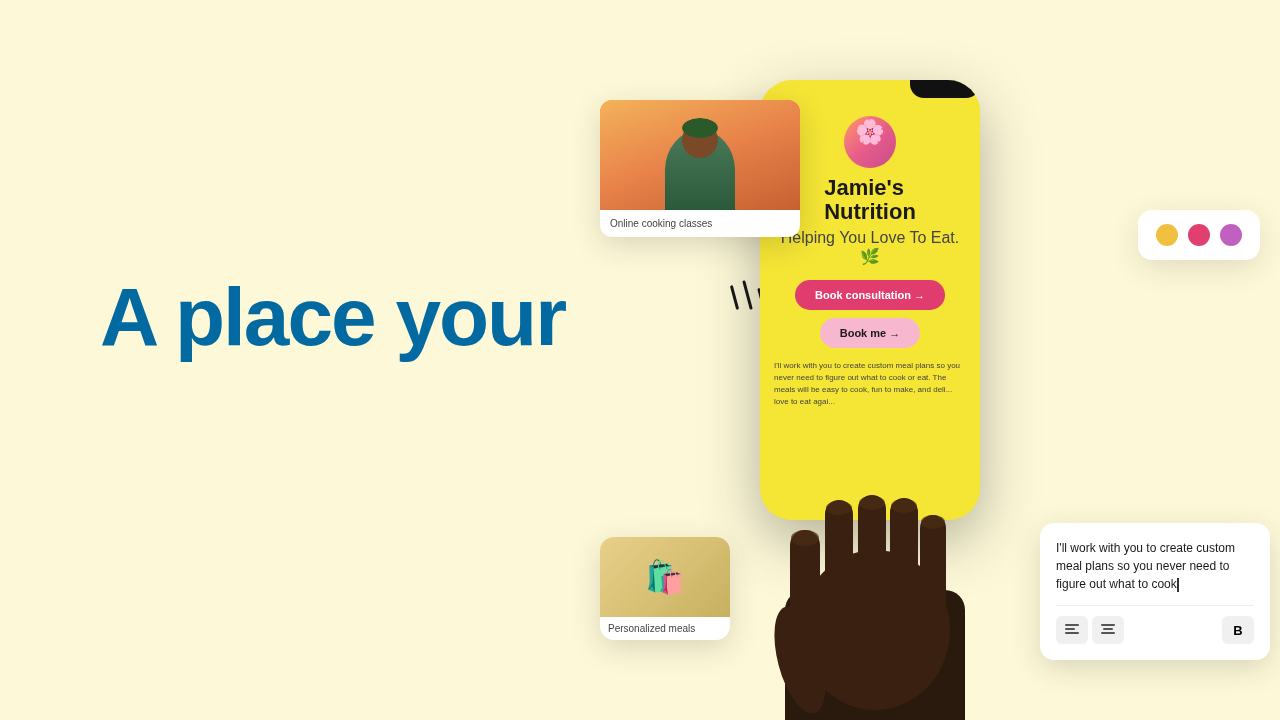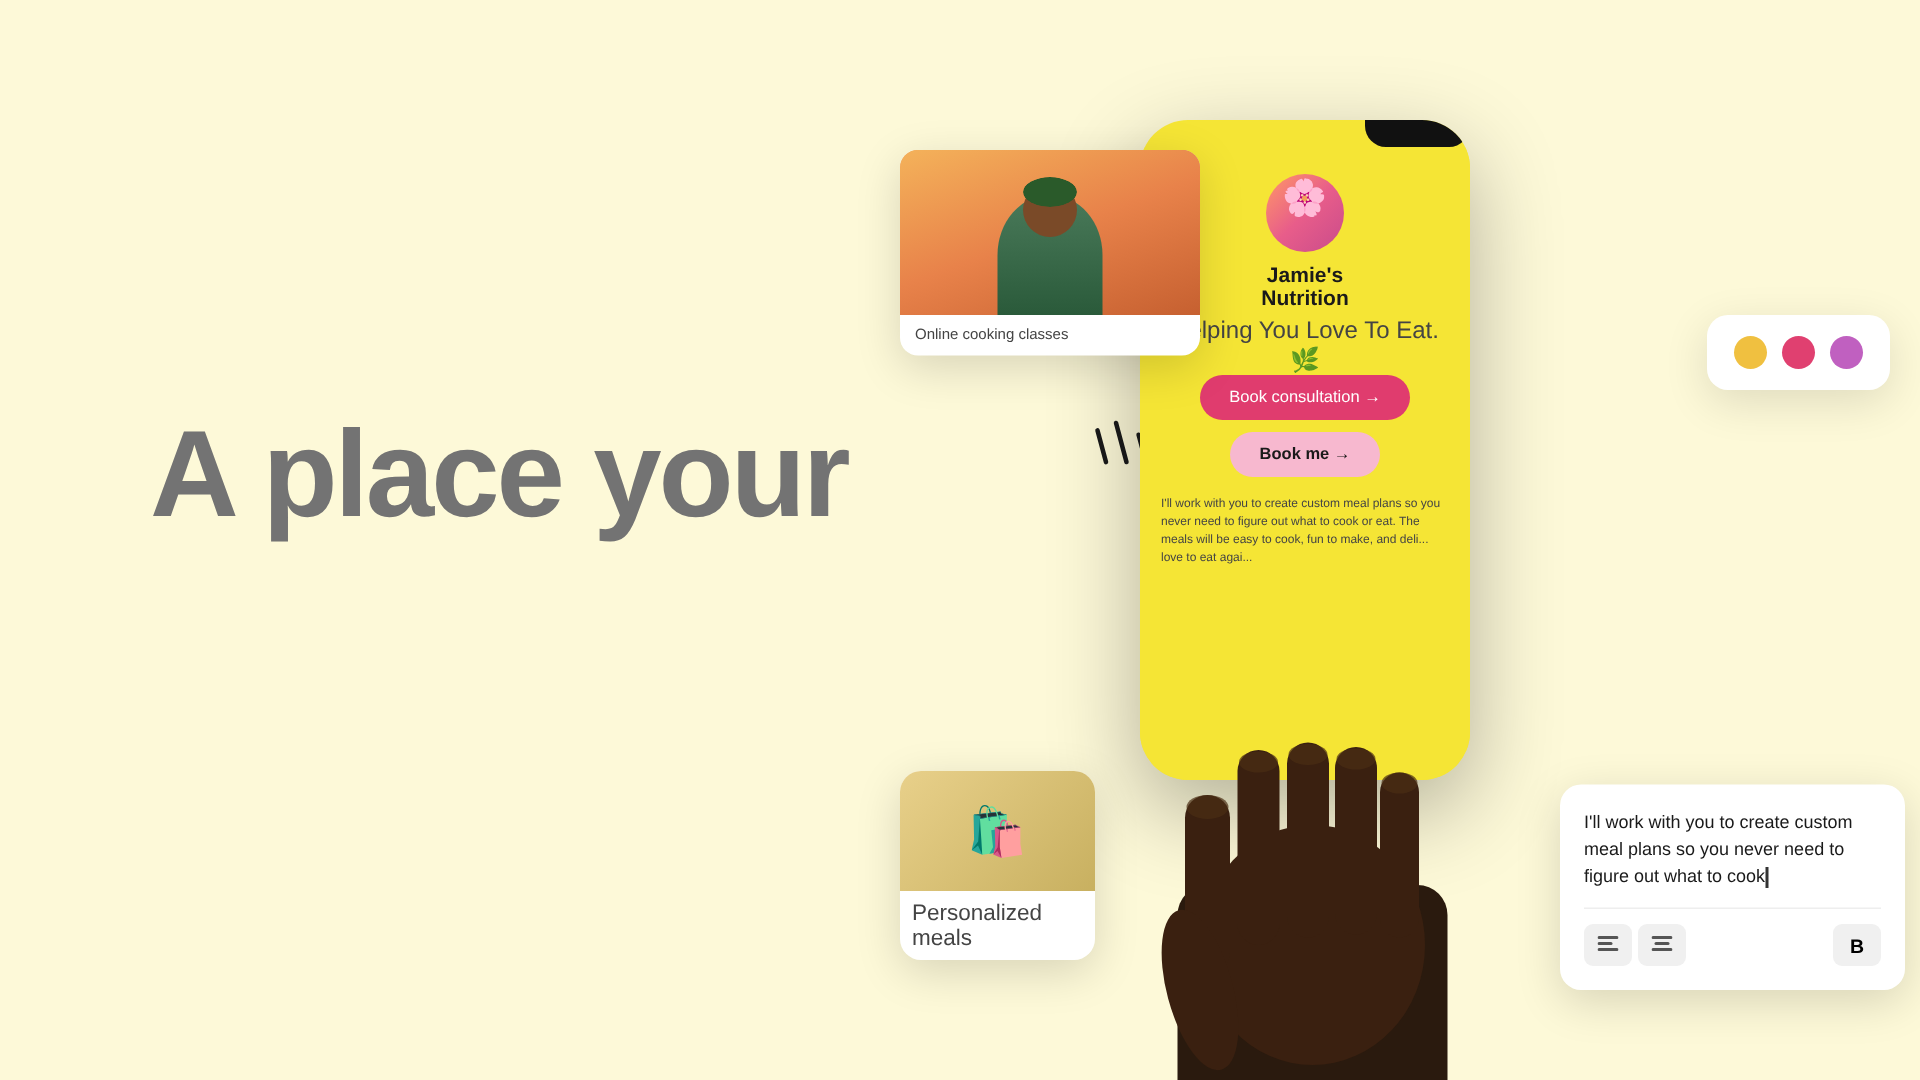--- a/index.html
+++ b/index.html
@@ -18,21 +18,21 @@
       position: absolute;
       left: 100px;
       top: 50%;
       transform: translateY(-50%);
       width: 580px;
     }
 
     .headline {
       font-size: 82px;
       font-weight: 900;
-      color: #737373;
+      color: #0369a1;
       line-height: 1.05;
       letter-spacing: -2px;
     }
 
     
     .right-section {
       position: absolute;
       right: 0;
       top: 0;
       width: 680px;
@@ -90,45 +90,45 @@
     }
 
     .phone-avatar::after {
       content: '🌸';
       font-size: 24px;
       position: absolute;
       top: 2px;
     }
 
     .phone-business-name {
-      font-size: 14px;
+      font-size: 22px;
       font-weight: 900;
       color: #1a1a1a;
-      text-align: center;
       margin-top: 8px;
       line-height: 1.1;
       padding: 0 15px;
     }
 
     .phone-tagline {
       font-size: 16px;
       color: #444;
       text-align: center;
       margin-top: 5px;
       padding: 0 10px;
     }
 
     .btn-book {
       background: #e03c6e;
       color: white;
       border: none;
       border-radius: 30px;
       padding: 9px 20px;
       font-size: 11px;
-      font-weight: 400;
+      font-weight: 700;
+      margin-top: 14px;
       cursor: pointer;
       display: flex;
       align-items: center;
       gap: 4px;
       white-space: nowrap;
     }
 
     .btn-about {
       background: #f7b8cf;
       color: #1a1a1a;
@@ -200,21 +200,21 @@
       height: 80px;
       background: linear-gradient(135deg, #e8d08a, #c8b060);
       display: flex;
       align-items: center;
       justify-content: center;
       font-size: 32px;
     }
 
     .card-meals-label {
       padding: 6px 8px;
-      font-size: 15px;
+      font-size: 10px;
       color: #444;
     }
 
     
     .card-dots {
       position: absolute;
       right: 20px;
       top: 210px;
       background: white;
       border-radius: 14px;

